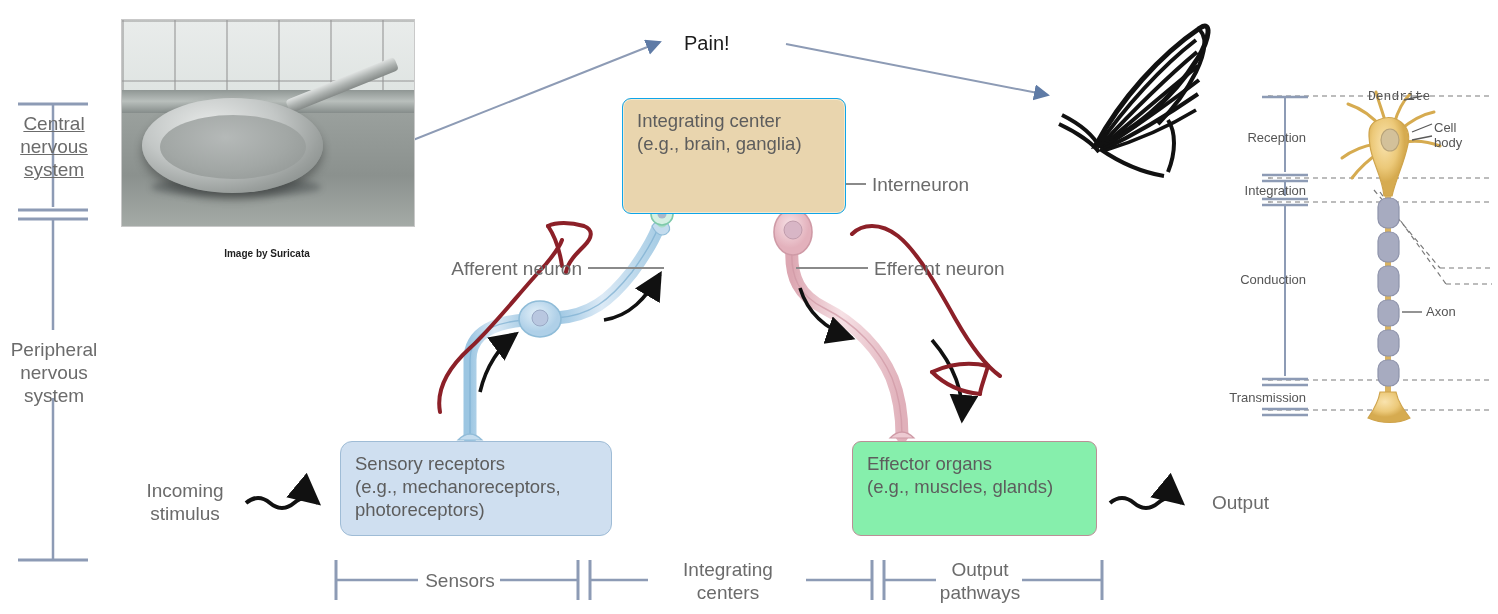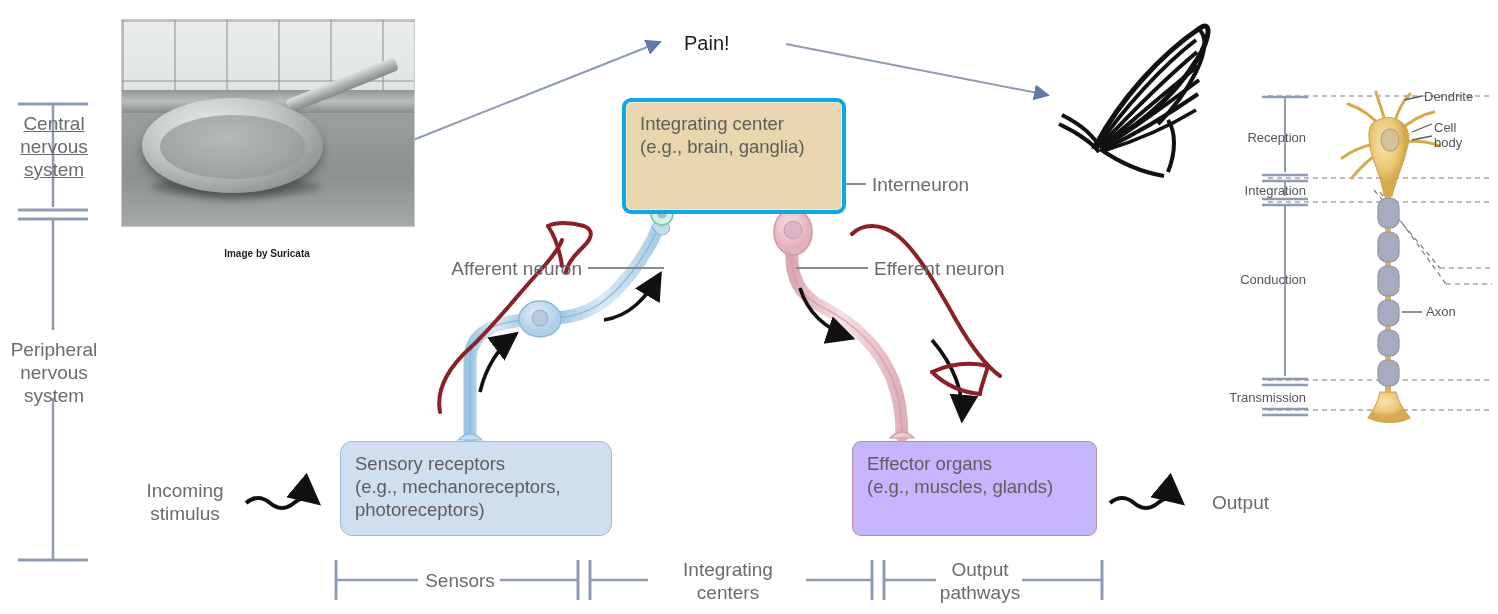--- a/index.html
+++ b/index.html
@@ -51,29 +51,29 @@
     border-radius: 9px;
     box-sizing: border-box;
     padding: 10px 12px 8px 14px;
     color: #5d5d5d;
     font-size: 18.5px;
     line-height: 23px;
     white-space: pre;
   }
   .box-integrating {
     background: #e9d5ae;
-    border: 4px solid #0ea5e9;
+    border: 1px solid #0ea5e9;
     box-shadow: 0 0 0 1px #f5e9cf inset;
   }
   .box-sensory {
     background: #cfdff0;
     border: 1.5px solid #9fbcd6;
   }
   .box-effector {
-    background: #c4b5fd;
+    background: #86efac;
     border: 1.5px solid #bb8f96;
   }
 
   
   .photo-frame {
     position: absolute;
     border: 1px solid #c9c9c9;
     background: #b9bcbb;
     overflow: hidden;
   }
@@ -403,18 +403,18 @@
   <div class="lbl lbl-c" style="left:648px; top:558px; width:160px;">Integrating
 centers</div>
   <div class="lbl lbl-c" style="left:936px; top:558px; width:88px;">Output
 pathways</div>
 
   <div class="np-lbl lbl-r" style="left:1222px; top:130px; width:84px; text-align:right;">Reception</div>
   <div class="np-lbl lbl-r" style="left:1214px; top:183px; width:92px; text-align:right;">Integration</div>
   <div class="np-lbl lbl-r" style="left:1216px; top:272px; width:90px; text-align:right;">Conduction</div>
   <div class="np-lbl lbl-r" style="left:1206px; top:390px; width:100px; text-align:right;">Transmission</div>
 
-  <div class="np-lbl" style="left:1424px; top:89px;">Dendrite</div>
+  <div class="np-lbl" style="left:1368px; top:89px;font-family:Liberation Mono, monospace;">Dendrite</div>
   <div class="np-lbl" style="left:1434px; top:120px;">Cell
 body</div>
   <div class="np-lbl" style="left:1426px; top:304px;">Axon</div>
 
 </div>
 
 </body></html>

